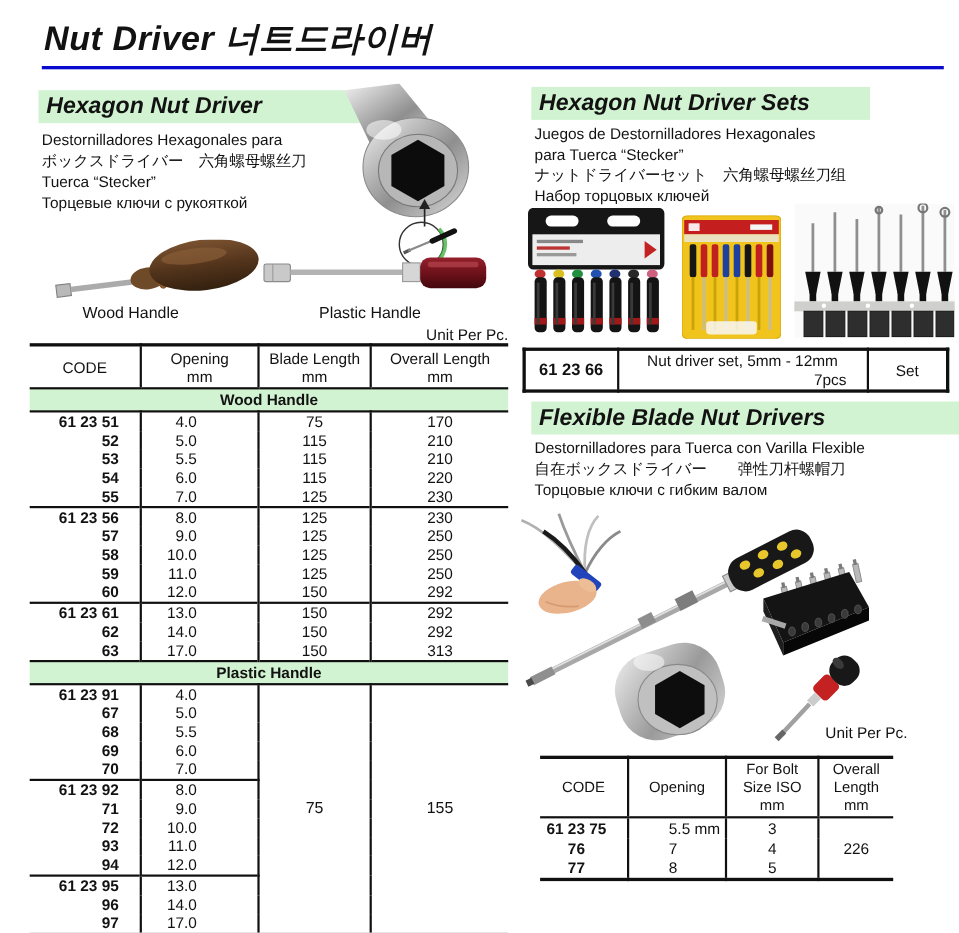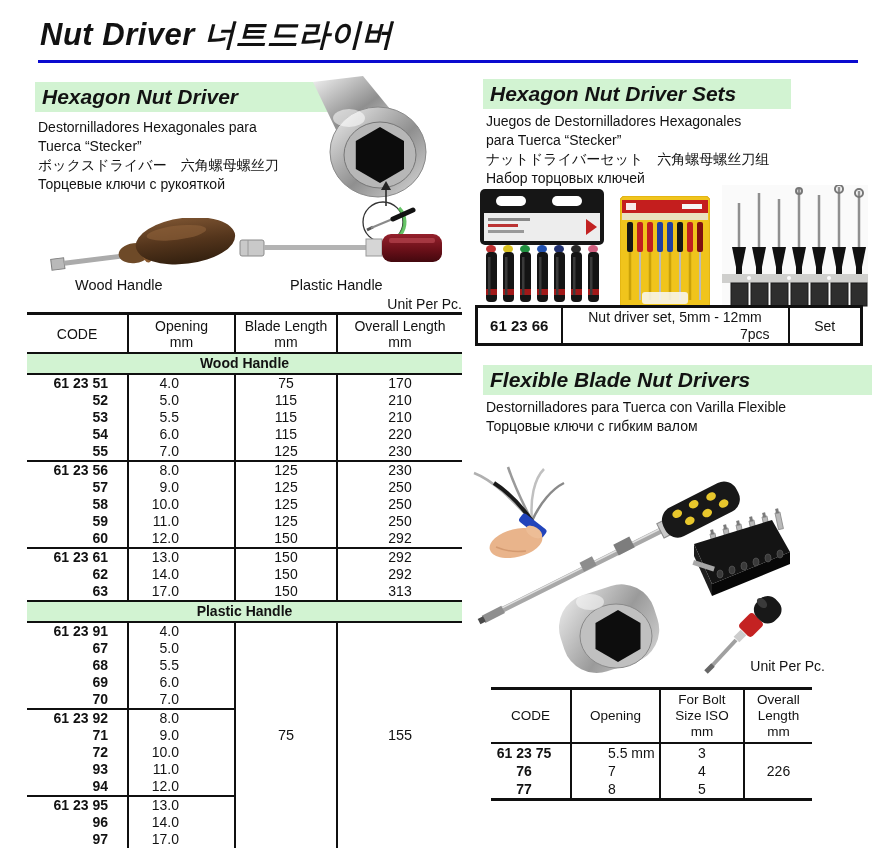--- a/index.html
+++ b/index.html
@@ -57,22 +57,22 @@
   <h1 class="abs page-title" style="left:40px; top:14px;">
     <span>Nut Driver</span>
     <span>너트드라이버</span>
   </h1>
   <div class="abs title-rule" style="left:38px; top:60px; width:820px;"></div>
 
   <div class="abs sec-head" style="left:35px; top:82px; width:293px;">Hexagon Nut Driver</div>
 
   <div class="abs desc" style="left:38px; top:118px;">
     <div>Destornilladores Hexagonales para</div>
+    <div>ボックスドライバー　六角螺母螺丝刀</div>
     <div>Tuerca “Stecker”</div>
-    <div>ボックスドライバー　六角螺母螺丝刀</div>
     <div>Торцевые ключи с рукояткой</div>
   </div>
 
   <div class="abs" style="left:283px; top:76px; width:180px; height:168px;">
     <svg width="180" height="168" viewBox="0 0 180 168">
       <defs>
         <linearGradient id="met1" x1="0" y1="0" x2="1" y2="1">
           <stop offset="0" stop-color="#f2f2f2"></stop>
             <stop offset="0.55" stop-color="#8f8f8f"></stop>
             <stop offset="1" stop-color="#dcdcdc"></stop>
@@ -433,21 +433,21 @@
           <rect x="29" y="98" width="17" height="23"></rect>
         <rect x="49" y="98" width="17" height="23"></rect>
           <rect x="69" y="98" width="17" height="23"></rect>
         <rect x="89" y="98" width="17" height="23"></rect>
           <rect x="109" y="98" width="17" height="23"></rect>
         <rect x="129" y="98" width="16" height="23"></rect>
       </g>
     </svg>
   </div>
 
-  <table class="sets abs" style="left:475px; top:305px; width:385px;">
+  <table class="sets abs" style="left:475px; top:316px; width:385px;">
     <colgroup>
         <col style="width:85px">
         <col style="width:227px">
         <col style="width:73px">
       </colgroup>
     <tbody>
         <tr>
       <td class="scode">61 23 66</td>
       <td class="sdesc">
         <div class="l1">Nut driver set, 5mm - 12mm</div>
@@ -455,20 +455,21 @@
       </td>
       <td class="sunit">Set</td>
     </tr>
   </tbody>
     </table>
 
   <div class="abs sec-head" style="left:483px; top:365px; width:390px;">Flexible Blade Nut Drivers</div>
 
   <div class="abs desc" style="left:486px; top:398px;">
     <div>Destornilladores para Tuerca con Varilla Flexible</div>
+    <div>自在ボックスドライバー　　弹性刀杆螺帽刀</div>
     <div>Торцовые ключи с гибким валом</div>
   </div>
 
   <div class="abs" style="left:460px; top:463px; width:110px; height:95px;">
     <svg width="110" height="95" viewBox="0 0 110 95">
       <path d="M72,58 C55,40 35,18 14,10" fill="none" stroke="#b0b0b0" stroke-width="2.5"></path>
       <path d="M72,58 C60,35 52,16 48,4" fill="none" stroke="#9a9a9a" stroke-width="2.5"></path>
       <path d="M72,58 C70,36 74,16 84,6" fill="none" stroke="#c0c0c0" stroke-width="2.5"></path>
       <path d="M72,58 C80,40 92,26 104,20" fill="none" stroke="#8a8a8a" stroke-width="2.5"></path>
       <path d="M72,58 C62,44 50,30 34,20" fill="none" stroke="#1a1a1a" stroke-width="4"></path>

